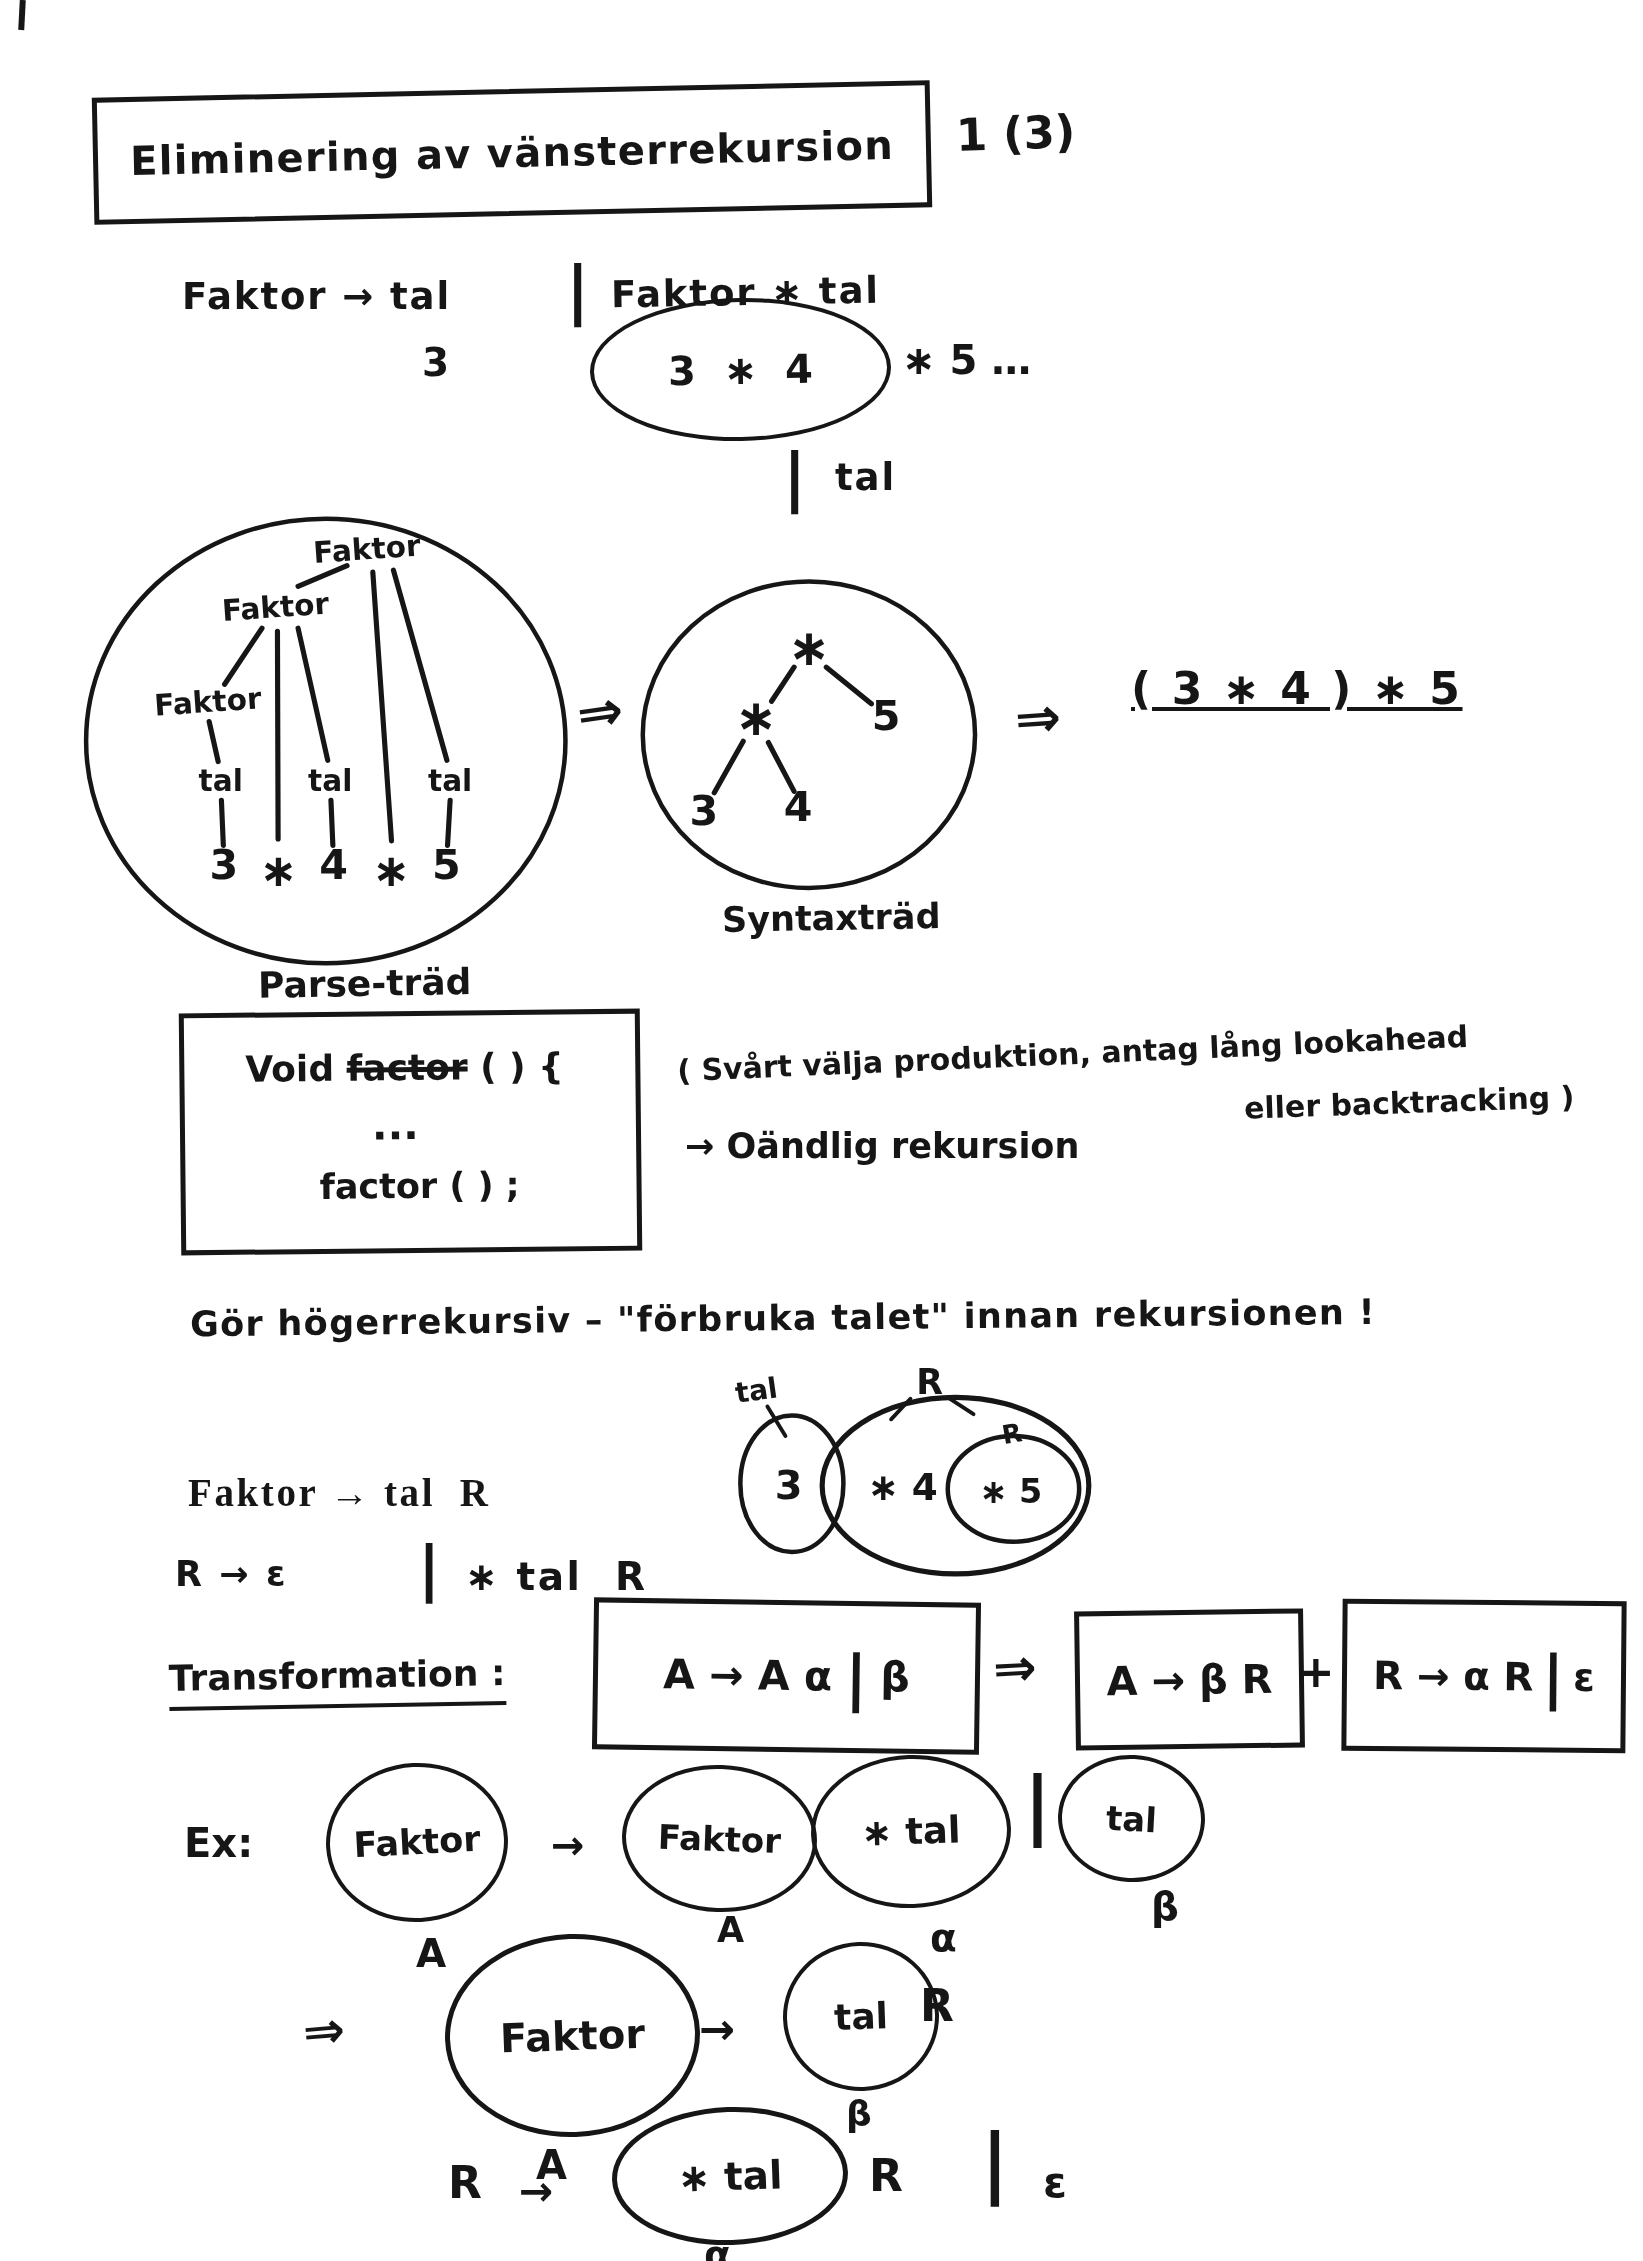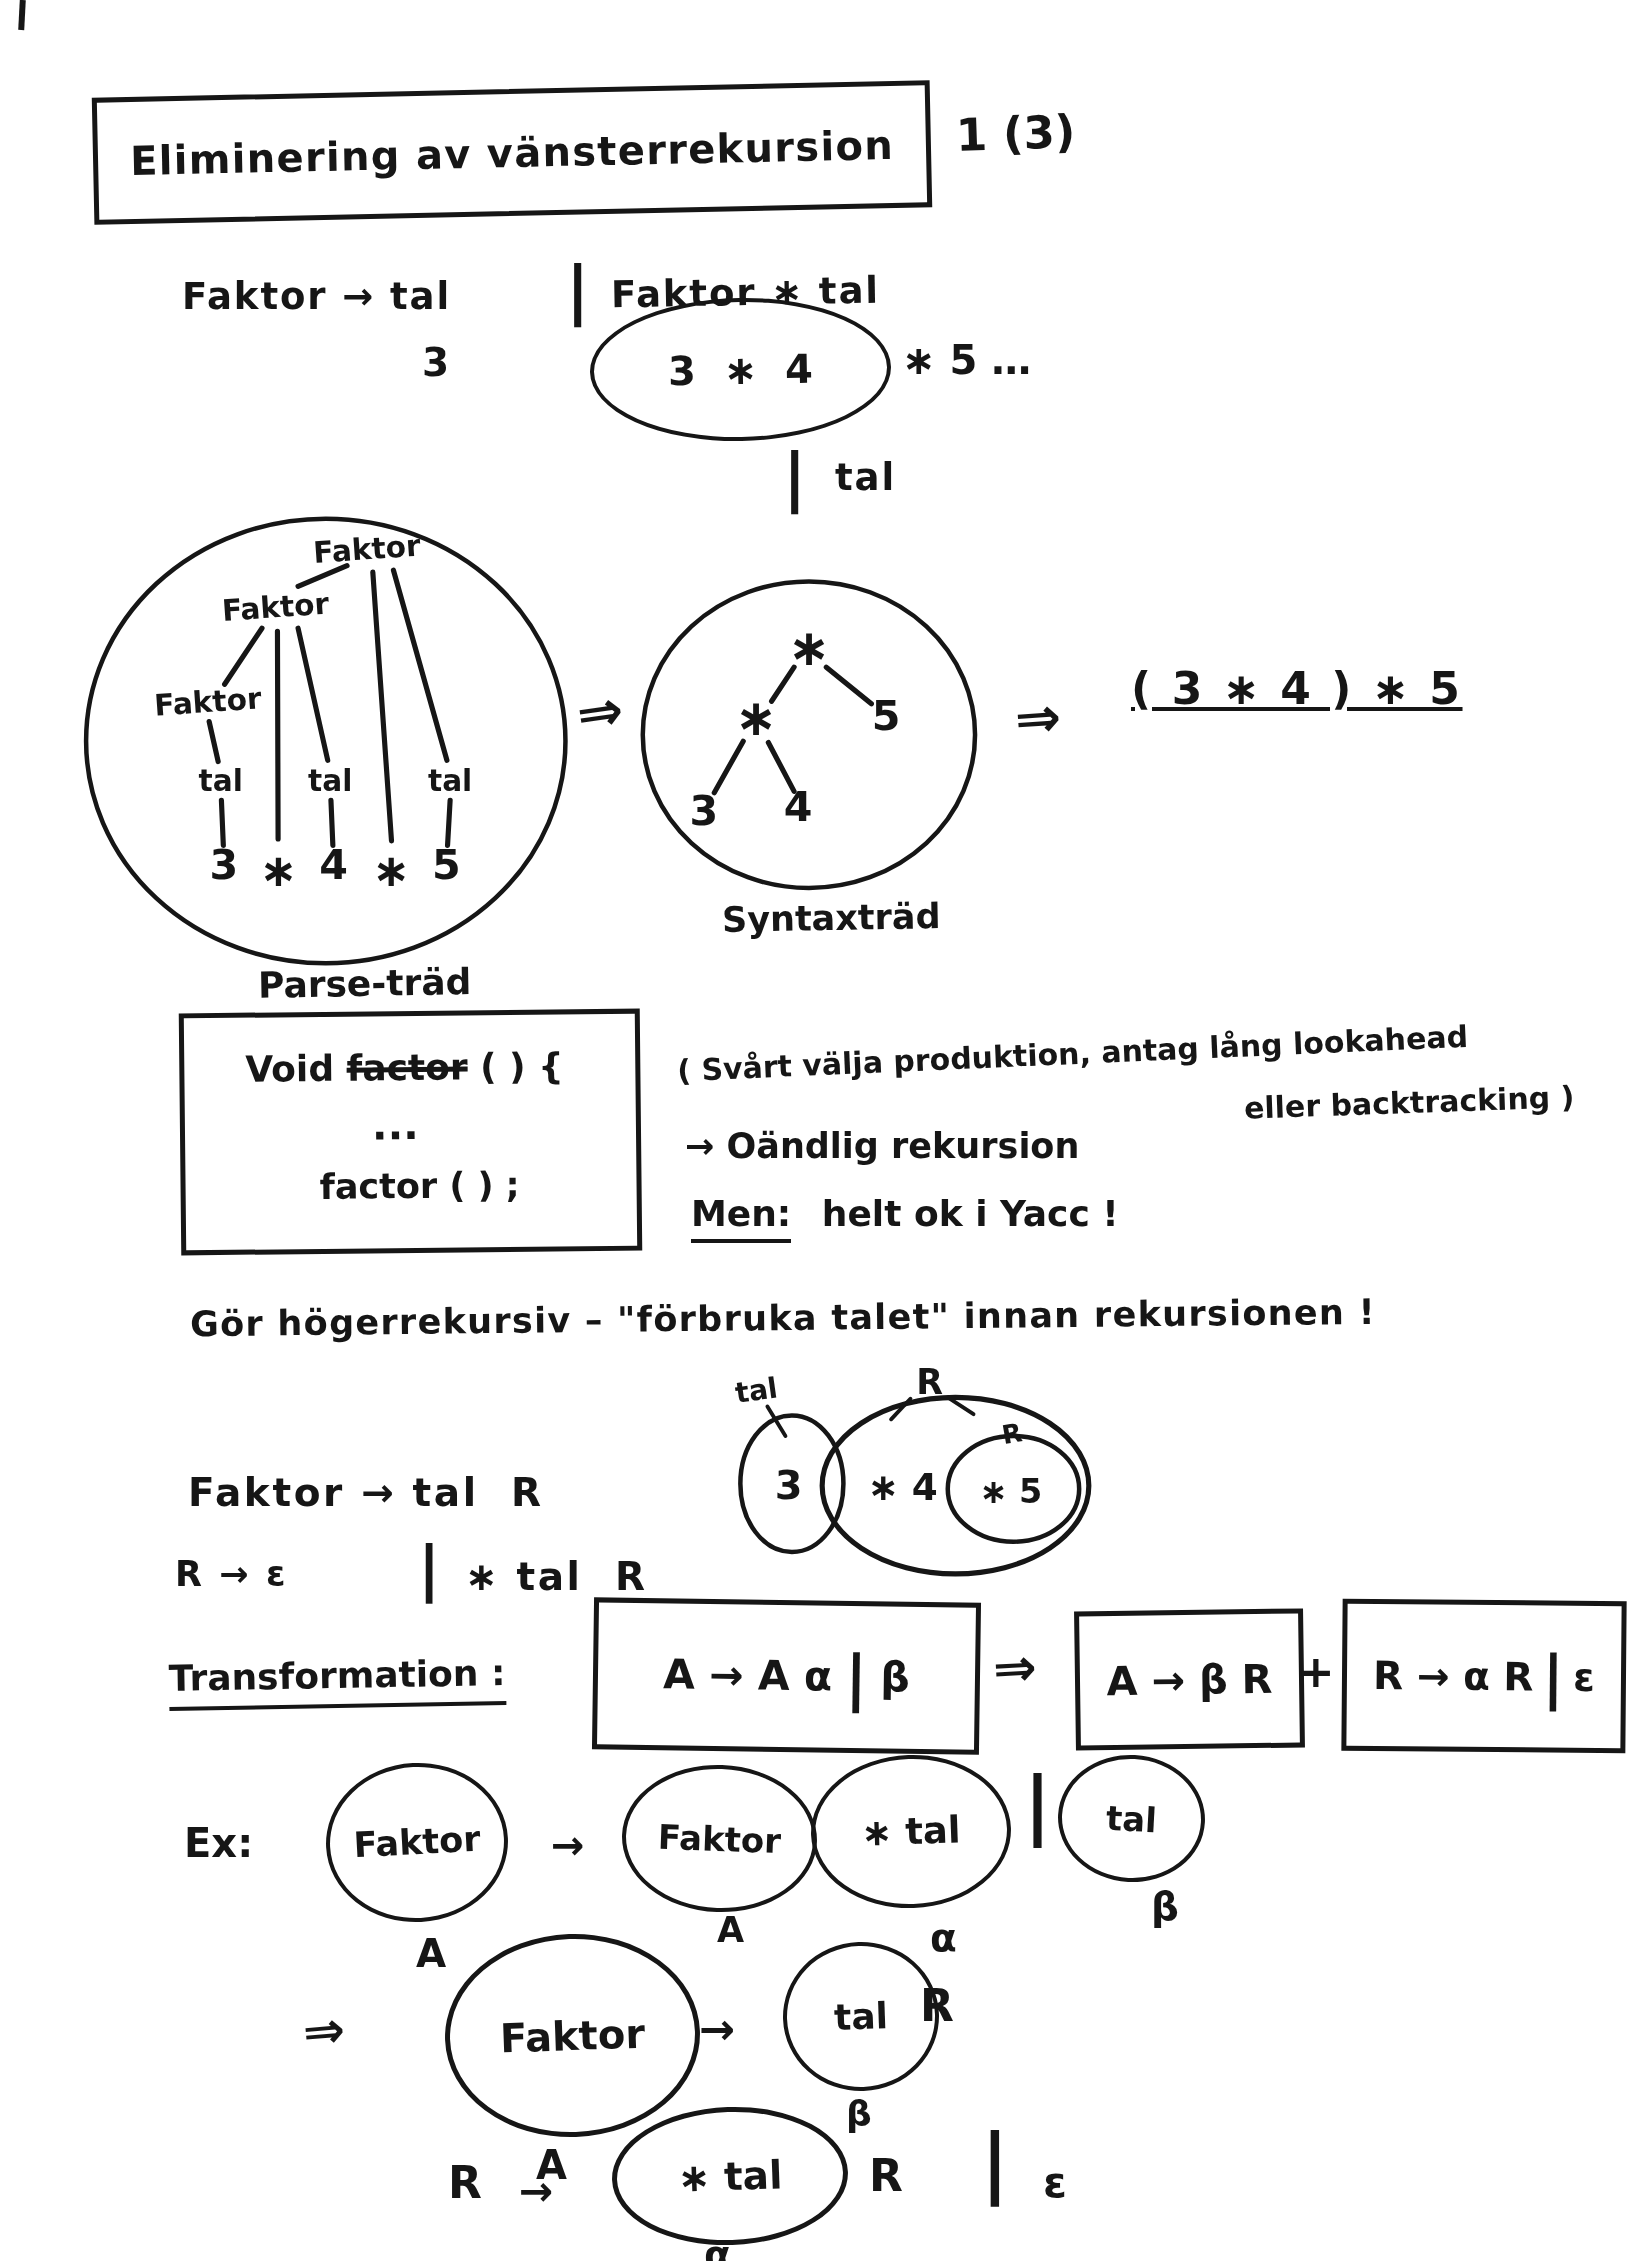--- a/index.html
+++ b/index.html
@@ -98,28 +98,24 @@
       <div class="t" style="left:134px;top:153px;font-size:35px;">factor ( ) ;</div>
     </div>
   </div>
 
   <div class="t" style="left:677px;top:1039px;font-size:30px;transform:rotate(-2.5deg);">( Svårt välja produktion, antag lång lookahead</div>
   <div class="t" style="left:1244px;top:1088px;font-size:30px;transform:rotate(-2deg);">eller backtracking )</div>
   <div class="t" style="left:685px;top:1129px;font-size:35px;">
     <span>→</span>
     <span>Oändlig rekursion</span>
   </div>
-  <div class="t" style="left:691px;top:1196px;font-size:36px;">
-    <span class="uline">Men:</span>
-    <span style="margin-left:18px;">helt ok i Yacc !</span>
-  </div>
 
   <div class="t" style="left:190px;top:1301px;font-size:35px;letter-spacing:1.3px;transform:rotate(-0.6deg);">Gör högerrekursiv – "förbruka talet" innan rekursionen !</div>
 
-  <div class="t" style="left:188px;top:1473px;font-size:39px;letter-spacing:2.6px;">Faktor → tal&nbsp;&nbsp;R</div>
+  <div class="t" style="left:188px;top:1473px;font-size:39px;letter-spacing:2.6px;font-family:Liberation Serif, serif;">Faktor → tal&nbsp;&nbsp;R</div>
   <div class="t" style="left:175px;top:1557px;font-size:35px;letter-spacing:2.6px;">R → ε</div>
   <div class="t" style="left:418px;top:1537px;font-size:61px;">|</div>
   <div class="t" style="left:465px;top:1557px;font-size:39px;letter-spacing:2.6px;">∗ tal&nbsp;&nbsp;R</div>
 
   <svg width="438" height="232" style="left:703px;top:1360px;" viewBox="0 0 680 360">
     <text class="svgt" x="85" y="62" font-size="44" text-anchor="middle" transform="rotate(-8 85 62)">tal</text>
     <line x1="100" y1="72" x2="128" y2="118" stroke-width="6"></line>
     <ellipse cx="138" cy="192" rx="80" ry="106" stroke-width="7"></ellipse>
     <text class="svgt" x="133" y="215" font-size="62" text-anchor="middle">3</text>
     <text class="svgt" x="352" y="52" font-size="54" text-anchor="middle">R</text>

